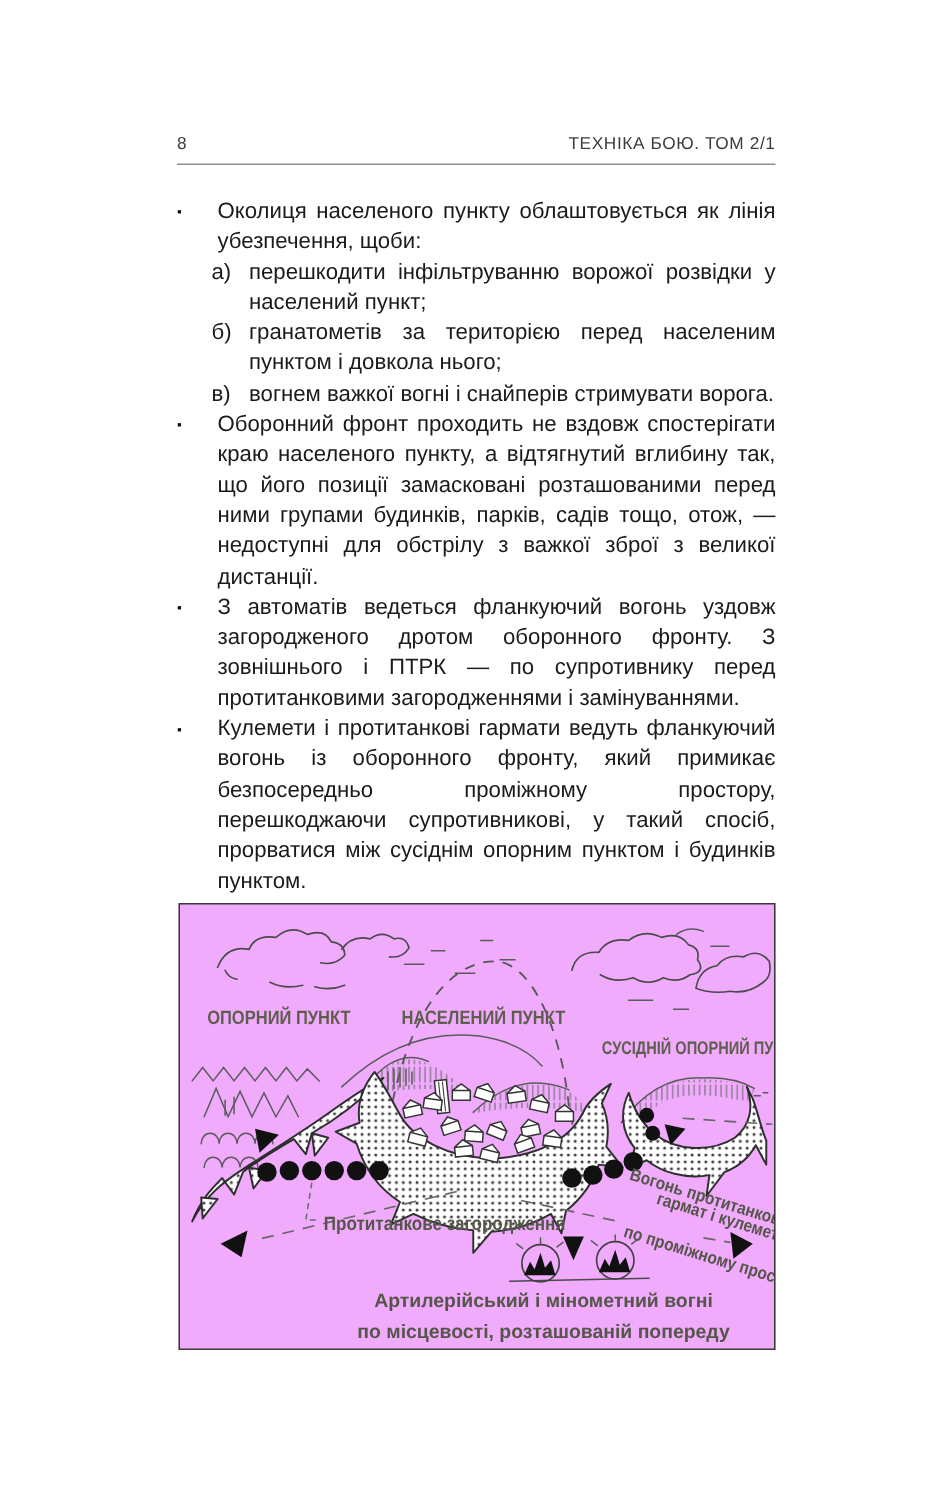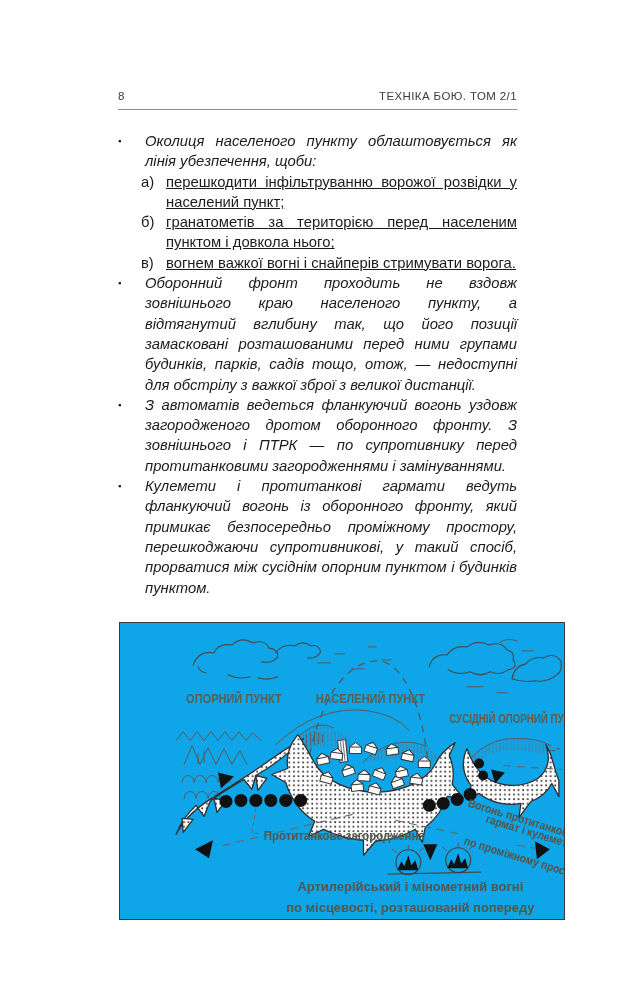--- a/index.html
+++ b/index.html
@@ -11,27 +11,27 @@
   .pg-header{
     display:flex;justify-content:space-between;align-items:baseline;
     font-size:11.5px;letter-spacing:.4px;color:#3c3c3c;
     padding-bottom:7px;border-bottom:1px solid #8f8f8f;
   }
   .body-text{margin-top:21px;font-size:14.8px;line-height:20.3px;}
   ul.blist{list-style:none;margin:0;padding:0;}
   li.bullet{display:block;margin:0;}
   .brow{display:flex;}
   .marker{flex:none;width:27px;font-size:9px;line-height:20.3px;color:#111;}
-  .btext{flex:1;text-align:justify;hyphens:manual;font-style:italic;-webkit-hyphens:manual;}
+  .btext{flex:1;text-align:justify;hyphens:manual;-webkit-hyphens:manual;}
   .sub{display:flex;margin-left:23px;}
   .sub-label{flex:none;width:25px;}
-  .sub-text{flex:1;text-align:justify;hyphens:manual;text-decoration:underline;-webkit-hyphens:manual;}
+  .sub-text{flex:1;text-align:justify;hyphens:manual;-webkit-hyphens:manual;}
   .figure{
-    margin-top:24px;margin-left:1px;width:396px;height:296px;
-    border:1.5px solid #3a3a3a;background:#0ea5e9;padding-left:48px;
+    margin-top:4px;margin-left:1px;width:396px;height:296px;
+    border:1.5px solid #3a3a3a;background:#f0abfc;
   }
   svg text{font-family:"Liberation Sans", sans-serif;}
   .cap{font-weight:bold;fill:#5e5e4e;font-size:13px;}
   .capsm{font-weight:bold;fill:#5e5e4e;font-size:12.2px;}
   .ann{fill:#55554a;font-size:13px;font-weight:bold;}
   .annr{fill:#55554a;font-size:11.8px;font-weight:bold;}
   .sk{stroke:#4a4a4a;fill:none;stroke-width:1.1;stroke-linecap:round;stroke-linejoin:round;}
   .skl{stroke:#5a5a5a;fill:none;stroke-width:1;stroke-linecap:round;}
   .dash{stroke:#666;fill:none;stroke-width:1.1;stroke-dasharray:8 6;}
   .traj{stroke:#555;fill:none;stroke-width:1.2;stroke-dasharray:7 6;}
@@ -66,21 +66,21 @@
   </div>
             <div class="sub">
     <span class="sub-label">в)</span>
     <span class="sub-text">вогнем важкої вогні і снайперів стримувати ворога.</span>
   </div>
           </div>
   </li>
         <li class="bullet">
     <div class="brow">
       <span class="marker">▪</span>
-      <div class="btext">Оборонний фронт проходить не вздовж зовнішнього краю населеного пункту, а відтягнутий вглибину так, що його позиції замасковані розташованими перед ними гру­пами будинків, парків, садів тощо, отож, — недоступні для обстрілу з важкої зброї з великої дистанції.</div>
+      <div class="btext">Оборонний фронт проходить не вздовж спостерігати краю населеного пункту, а відтягнутий вглибину так, що його позиції замасковані розташованими перед ними гру­пами будинків, парків, садів тощо, отож, — недоступні для обстрілу з важкої зброї з великої дистанції.</div>
     </div>
 
   </li>
         <li class="bullet">
     <div class="brow">
       <span class="marker">▪</span>
       <div class="btext">З автоматів ведеться фланкуючий вогонь уздовж загоро­дженого дротом оборонного фронту. З зовнішнього і ПТРК — по супротивнику перед протитанковими загоро­дженнями і замінуваннями.</div>
     </div>
 
   </li>

